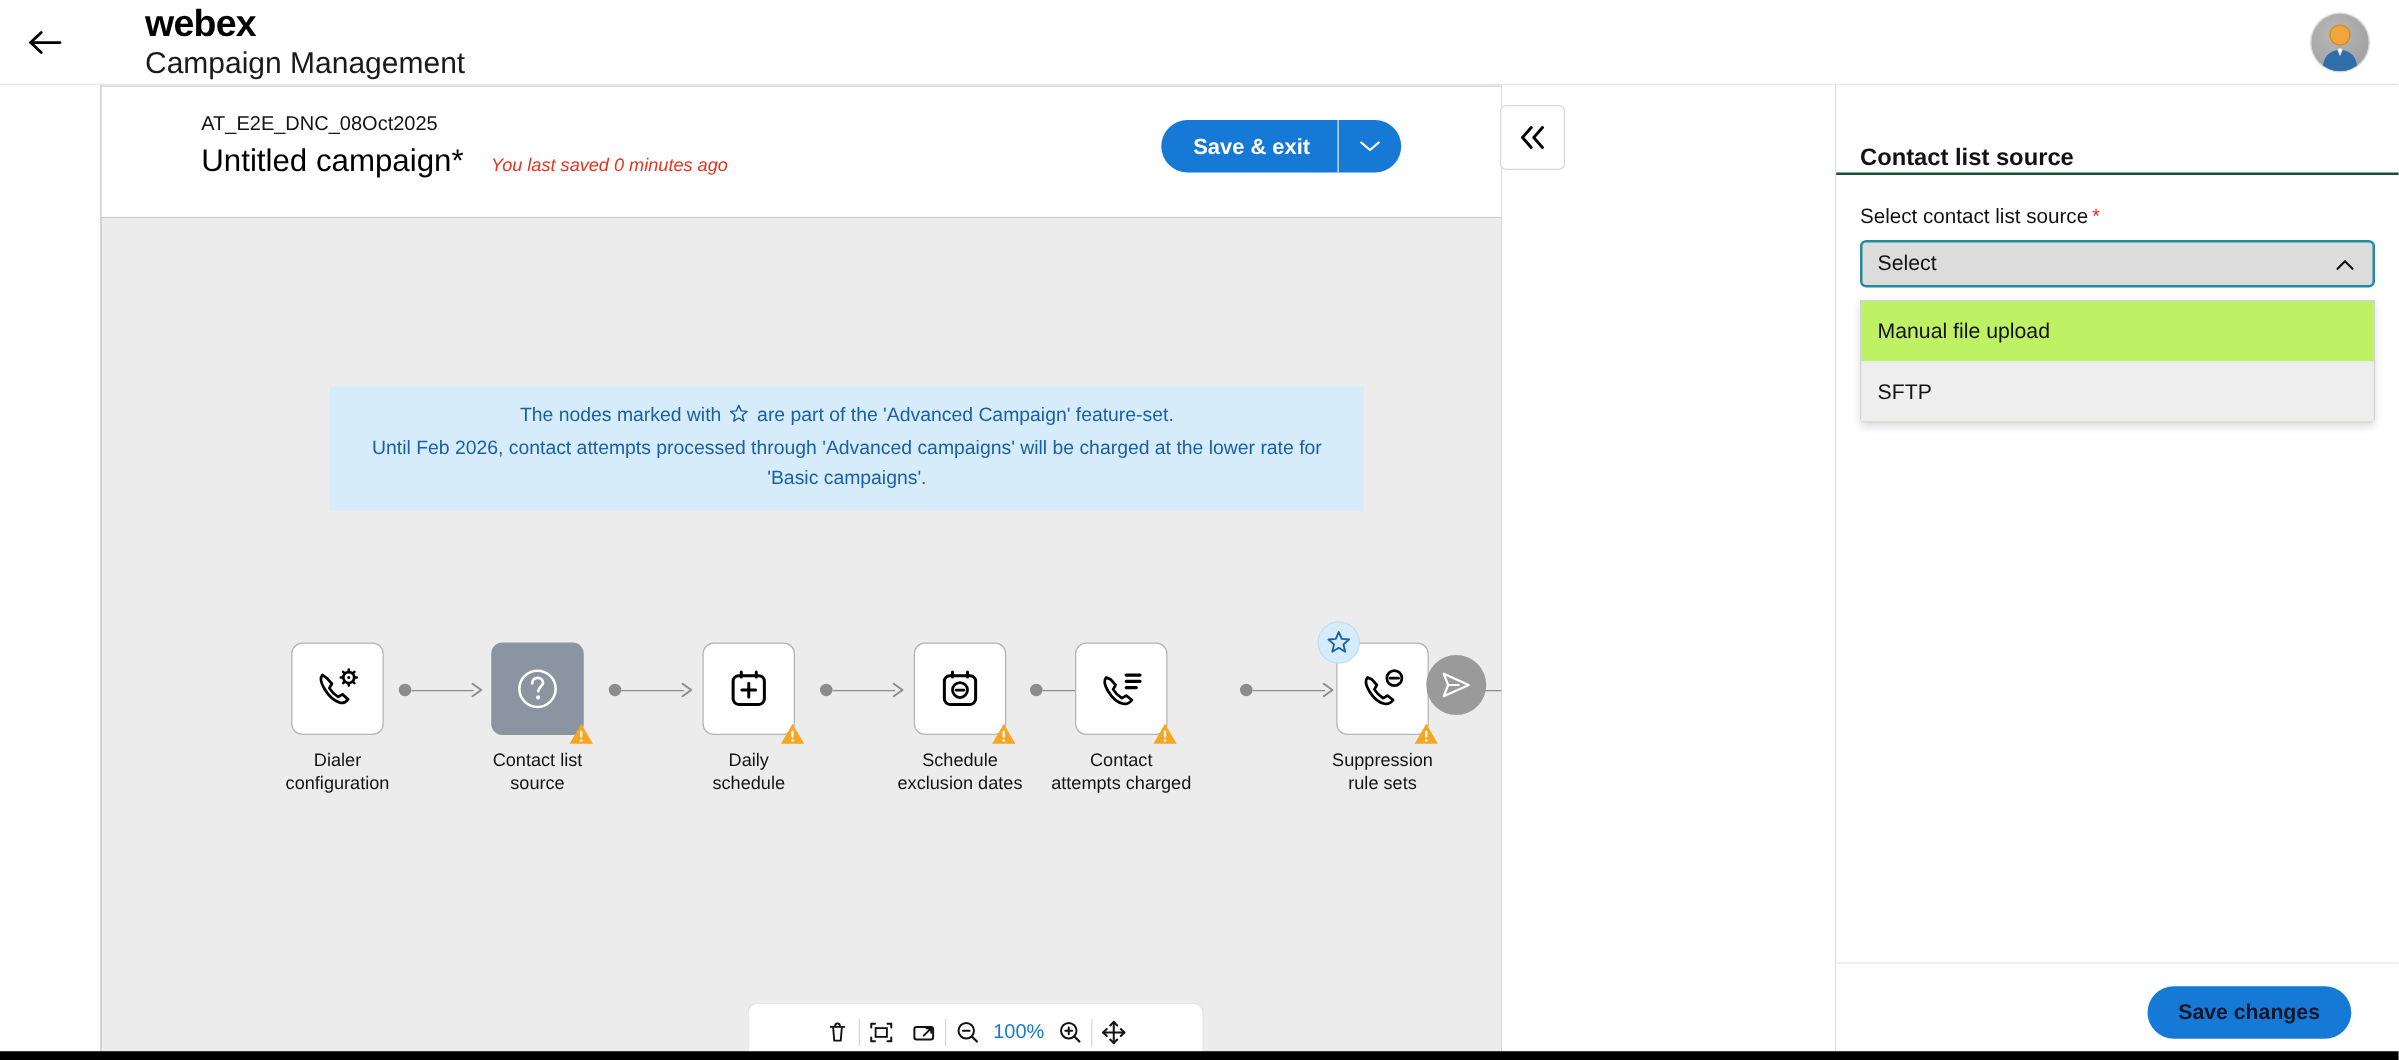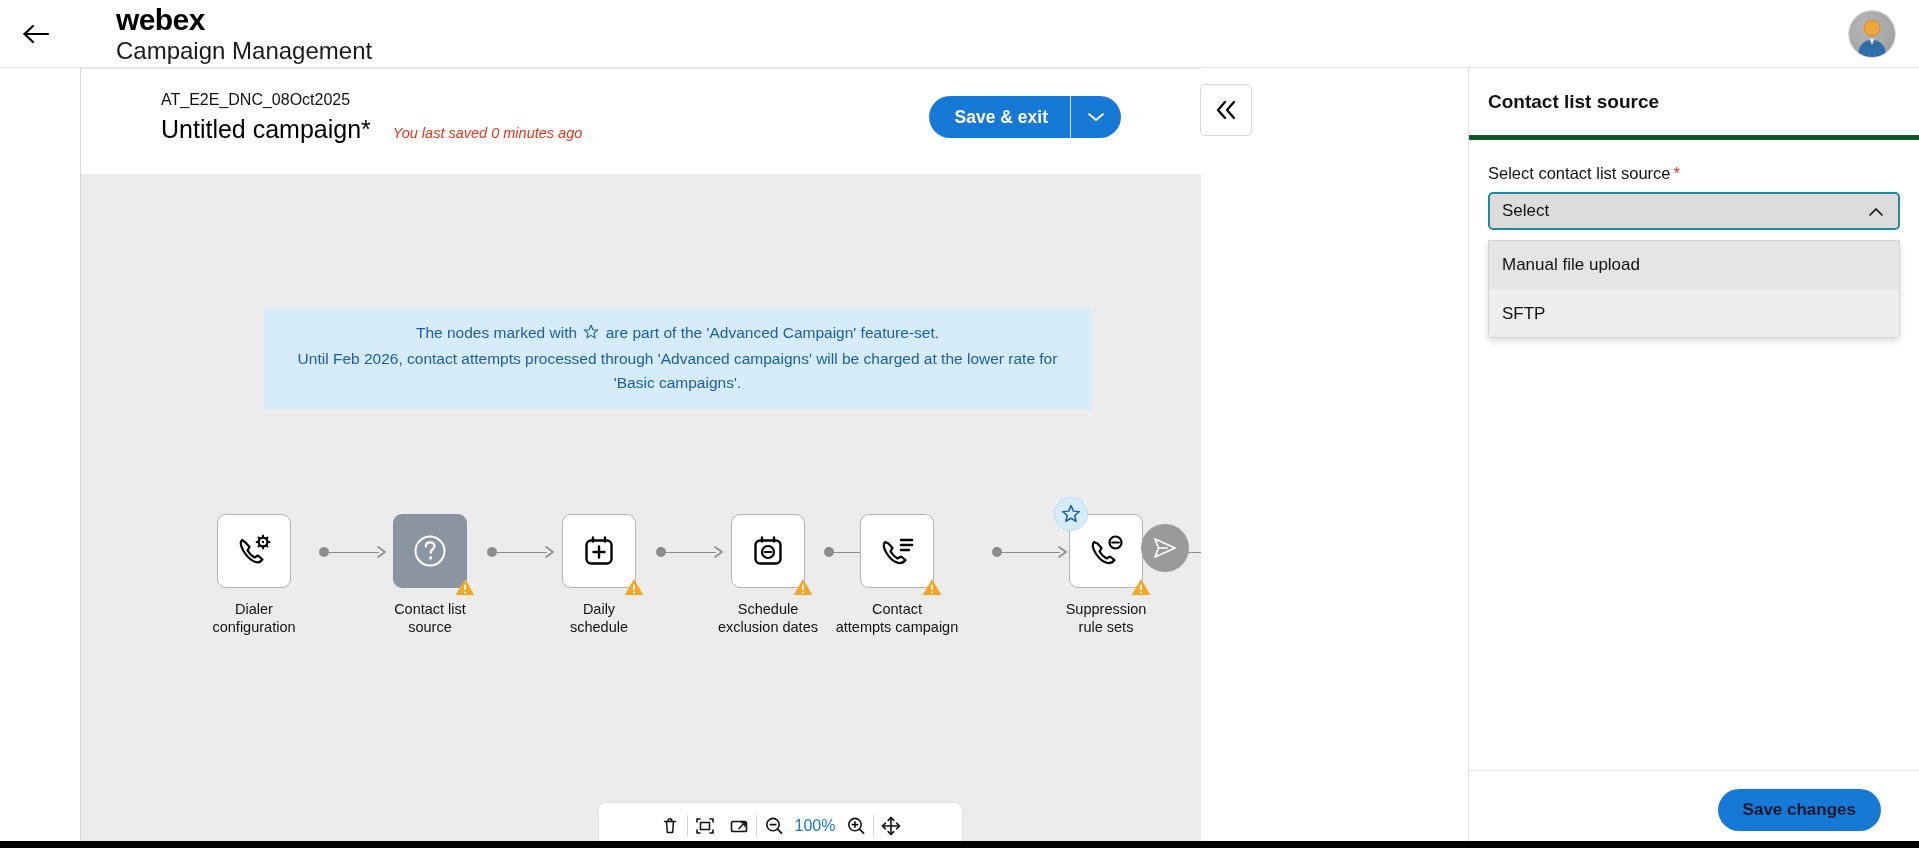--- a/index.html
+++ b/index.html
@@ -142,37 +142,37 @@
     position: absolute; left: 1200px; top: 84px; width: 52px; height: 52px;
     background: #fff; border: 1px solid #d8d8d8; border-radius: 5px;
     display: flex; align-items: center; justify-content: center; cursor: pointer;
     z-index: 5;
   }
   .right-panel {
     position: absolute; top: 68px; left: 1468px; width: 451px; height: 780px;
     background: #fff; border-left: 1px solid #e0e0e0;
   }
   .rp-header {
-    height: 72px; display: flex; align-items: center; padding-left: 19px;
-    border-bottom: 5px solid #14532d;
+    height: 72px; display: flex; align-items: flex-end; padding-left: 19px;
+    border-bottom: 2px solid #14532d;
   }
   .rp-title { font-size: 19px; font-weight: bold; color: #121212; }
   .rp-body { padding: 24px 19px 0 19px; position: relative; }
   .field-label { font-size: 16.5px; color: #121212; margin-bottom: 9px; }
   .req-star { color: #e8331c; margin-left: 3px; }
   .select-box {
     position: relative; height: 38px; background: #dcdcdc;
     border: 2px solid #25899e; border-radius: 5px;
     display: flex; align-items: center; padding: 0 12px;
     cursor: pointer; font-size: 17px; color: #121212;
   }
   .select-caret { position: absolute; right: 12px; top: 10px; }
   .dropdown {
     position: absolute; left: 19px; right: 19px; top: 100px;
-    background: #e5e5e5; border: 1px solid #d4d4d4; border-radius: 0 0 4px 4px;
+    background: #bef264; border: 1px solid #d4d4d4; border-radius: 0 0 4px 4px;
     box-shadow: 0 3px 7px rgba(0,0,0,.14);
   }
   .dd-option {
     height: 48px; display: flex; align-items: center; padding: 0 13px;
     font-size: 17px; color: #121212; cursor: pointer;
   }
   .dd-option.hovered { background: #eeeeee; }
   .dd-option + .dd-option { border-top: 1px solid #eaeaea; }
   .rp-footer {
     position: absolute; left: 0; bottom: 0; width: 451px; height: 78px;
@@ -287,21 +287,21 @@
           <svg class="conn-arrow" style="left:64px" width="16" height="16" viewBox="0 0 16 16">
             <path d="M3 3 L10 8 L3 13" fill="none" stroke="#8c8c8c" stroke-width="1.6" stroke-linecap="round" stroke-linejoin="round"></path>
           </svg>
         </div>
         <div class="connector" style="left:1079px; width:80px">
           <div class="conn-dot"></div>
           <div class="conn-line" style="width:58px"></div>
 
         </div>
 
-        <div class="node-wrap" style="left:136px">
+        <div class="node-wrap" style="left:152px">
           <div class="node-box">
             <svg width="42" height="42" viewBox="0 0 42 42">
               <path d="M9 10 C7 12 7.5 16 10.5 21 C13.5 26 18 30.5 22.5 32 C25.5 33 28 31.5 29.5 29.5 L25 25.5 L21.5 27.5 C19 26 16 23 14.5 20.5 L16.5 17 L12.5 12.5 Z" fill="none" stroke="#000" stroke-width="2.2" stroke-linejoin="round"></path>
               <circle cx="30" cy="12" r="4.4" fill="none" stroke="#000" stroke-width="2.2"></circle>
               <circle cx="30" cy="12" r="1.2" fill="#000"></circle>
               <path d="M30 5.6 v1.8 M30 16.6 v1.8 M23.6 12 h1.8 M34.6 12 h1.8 M25.5 7.5 l1.3 1.3 M33.2 15.2 l1.3 1.3 M34.5 7.5 l-1.3 1.3 M26.8 15.2 l-1.3 1.3" stroke="#000" stroke-width="2" stroke-linecap="round"></path>
             </svg>
           </div>
           <div class="node-label">
             <div>Dialer</div>
@@ -374,21 +374,21 @@
               <path d="M25 10 h11 M25 15 h11 M25 20 h8" stroke="#000" stroke-width="2.6" stroke-linecap="round"></path>
             </svg>
             <svg class="warn-badge" viewBox="0 0 20 18">
               <path d="M10 1 L19.3 17 L0.7 17 Z" fill="#f5a623"></path>
               <rect x="9.1" y="6.5" width="1.8" height="5.6" rx="0.9" fill="#fff"></rect>
               <circle cx="10" cy="14.4" r="1" fill="#fff"></circle>
             </svg>
           </div>
           <div class="node-label">
             <div>Contact</div>
-            <div>attempts campaign</div>
+            <div>attempts charged</div>
           </div>
         </div>
 
         <div class="node-wrap" style="left:988px">
           <div class="node-box">
             <div class="star-badge">
               <svg width="20" height="20" viewBox="0 0 16 16">
                 <path d="M8 1.3 L9.9 5.7 L14.6 6.1 L11 9.2 L12.1 13.9 L8 11.4 L3.9 13.9 L5 9.2 L1.4 6.1 L6.1 5.7 Z" fill="none" stroke="#1a5fa8" stroke-width="1.2" stroke-linejoin="round"></path>
               </svg>
             </div>

